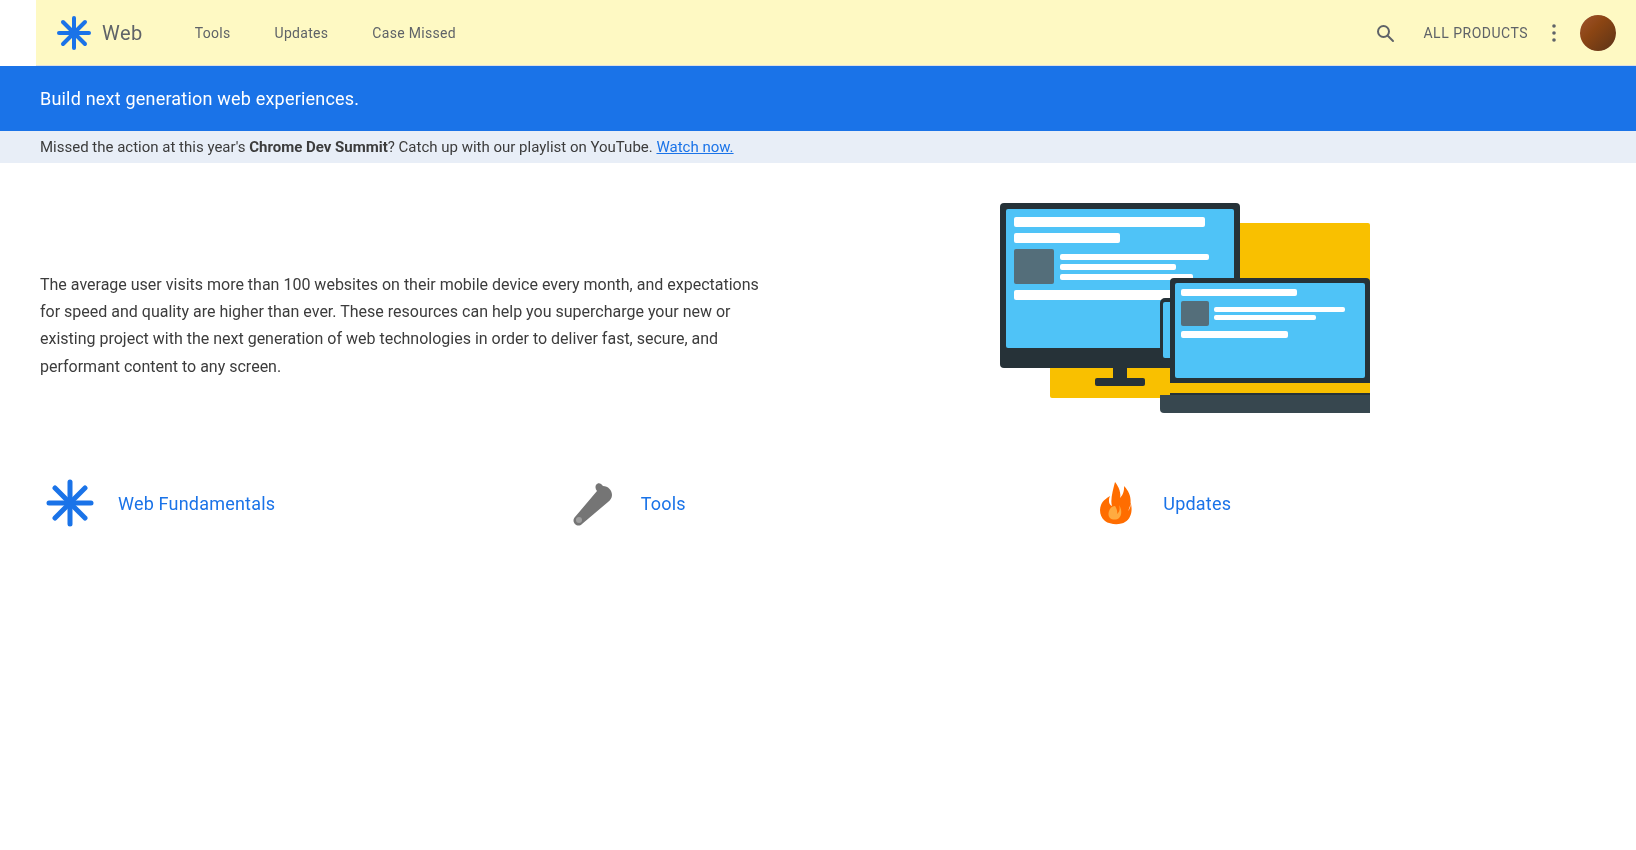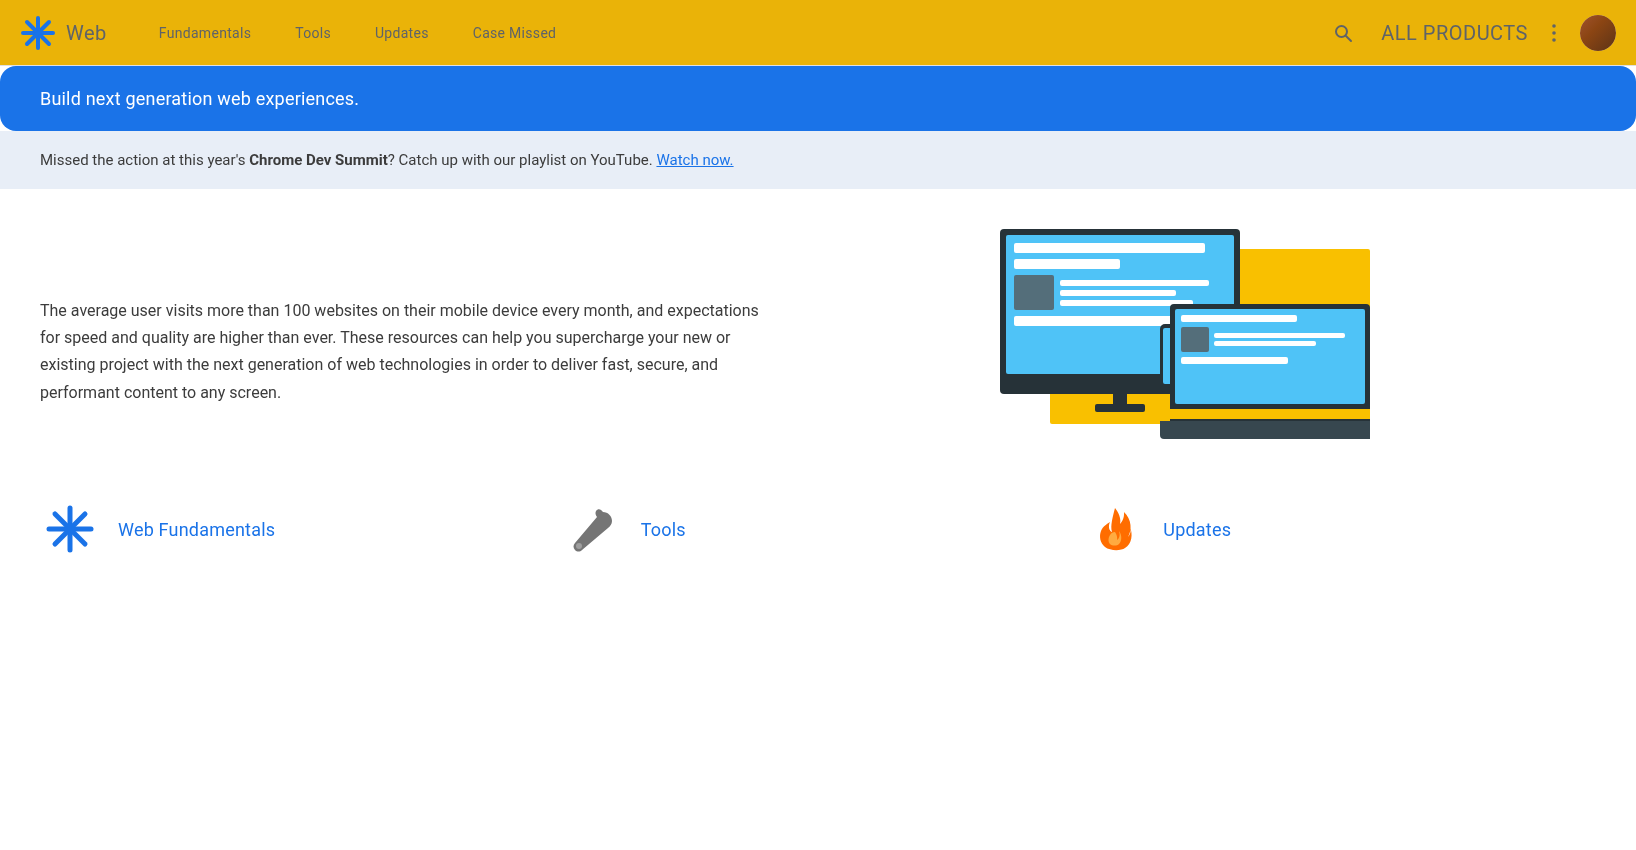--- a/index.html
+++ b/index.html
@@ -3,25 +3,26 @@
   <meta charset="utf-8">
   <style>
     * { margin: 0; padding: 0; box-sizing: border-box; }
     body { font-family: 'Roboto', Arial, sans-serif; background: #fff; color: #333; font-size: 16px; }
 
     
     .header {
       display: flex;
       align-items: center;
       height: 66px;
-      background: #eab308;
+      background: #fef9c3;
       border-bottom: 1px solid #e0e0e0;
       padding: 0 20px;
       position: relative;
       z-index: 10;
+      margin-left: 36px;
     }
     .header-logo {
       display: flex;
       align-items: center;
       gap: 10px;
       margin-right: 30px;
     }
     .header-logo-icon {
       width: 36px;
       height: 36px;
@@ -77,21 +78,21 @@
       border: none;
       background: transparent;
       outline: none;
       font-size: 15px;
       color: #5f6368;
       width: 100%;
     }
     .header-all-products {
       display: flex;
       align-items: center;
-      font-size: 20px;
+      font-size: 14px;
       color: #5f6368;
       margin-left: 18px;
       cursor: pointer;
       letter-spacing: 0.5px;
       white-space: nowrap;
     }
     .header-dots {
       display: flex;
       align-items: center;
       margin-left: 14px;
@@ -116,33 +117,32 @@
       height: 36px;
       border-radius: 50%;
       background: linear-gradient(135deg, #a0522d 0%, #8b4513 40%, #5c3317 100%);
       display: block;
     }
 
     
     .hero-banner {
       background: #1a73e8;
       padding: 22px 40px;
-      border-radius: 16px;
     }
     .hero-banner-text {
       color: #fff;
       font-size: 18px;
       font-weight: 400;
       letter-spacing: 0.2px;
     }
 
     
     .announcement-bar {
       background: #e8eef7;
-      padding: 20px 40px;
+      padding: 7px 40px;
       display: flex;
       align-items: center;
     }
     .announcement-text {
       font-size: 15px;
       color: #3c3c3c;
     }
     .announcement-text strong { font-weight: 700; }
     .announcement-link {
       color: #1a73e8;
@@ -424,21 +424,20 @@
     <svg class="header-logo-icon" viewBox="0 0 36 36" fill="none" xmlns="http://www.w3.org/2000/svg">
       <line x1="18" y1="3" x2="18" y2="33" stroke="#1a73e8" stroke-width="4" stroke-linecap="round"></line>
       <line x1="3" y1="18" x2="33" y2="18" stroke="#1a73e8" stroke-width="4" stroke-linecap="round"></line>
       <line x1="7" y1="7" x2="29" y2="29" stroke="#1a73e8" stroke-width="4" stroke-linecap="round"></line>
       <line x1="29" y1="7" x2="7" y2="29" stroke="#1a73e8" stroke-width="4" stroke-linecap="round"></line>
     </svg>
     <span class="header-logo-text">Web</span>
   </div>
 
   <nav class="header-nav">
-    <a class="nav-item">Fundamentals</a>
     <a class="nav-item">Tools</a>
     <a class="nav-item">Updates</a>
     <a class="nav-item">Case Missed</a>
   </nav>
 
   <div class="header-search-area">
     <button class="search-icon-btn">
       <svg width="20" height="20" viewBox="0 0 20 20" fill="none">
         <circle cx="8.5" cy="8.5" r="5.5" stroke="#5f6368" stroke-width="2"></circle>
         <line x1="13" y1="13" x2="18" y2="18" stroke="#5f6368" stroke-width="2" stroke-linecap="round"></line>

